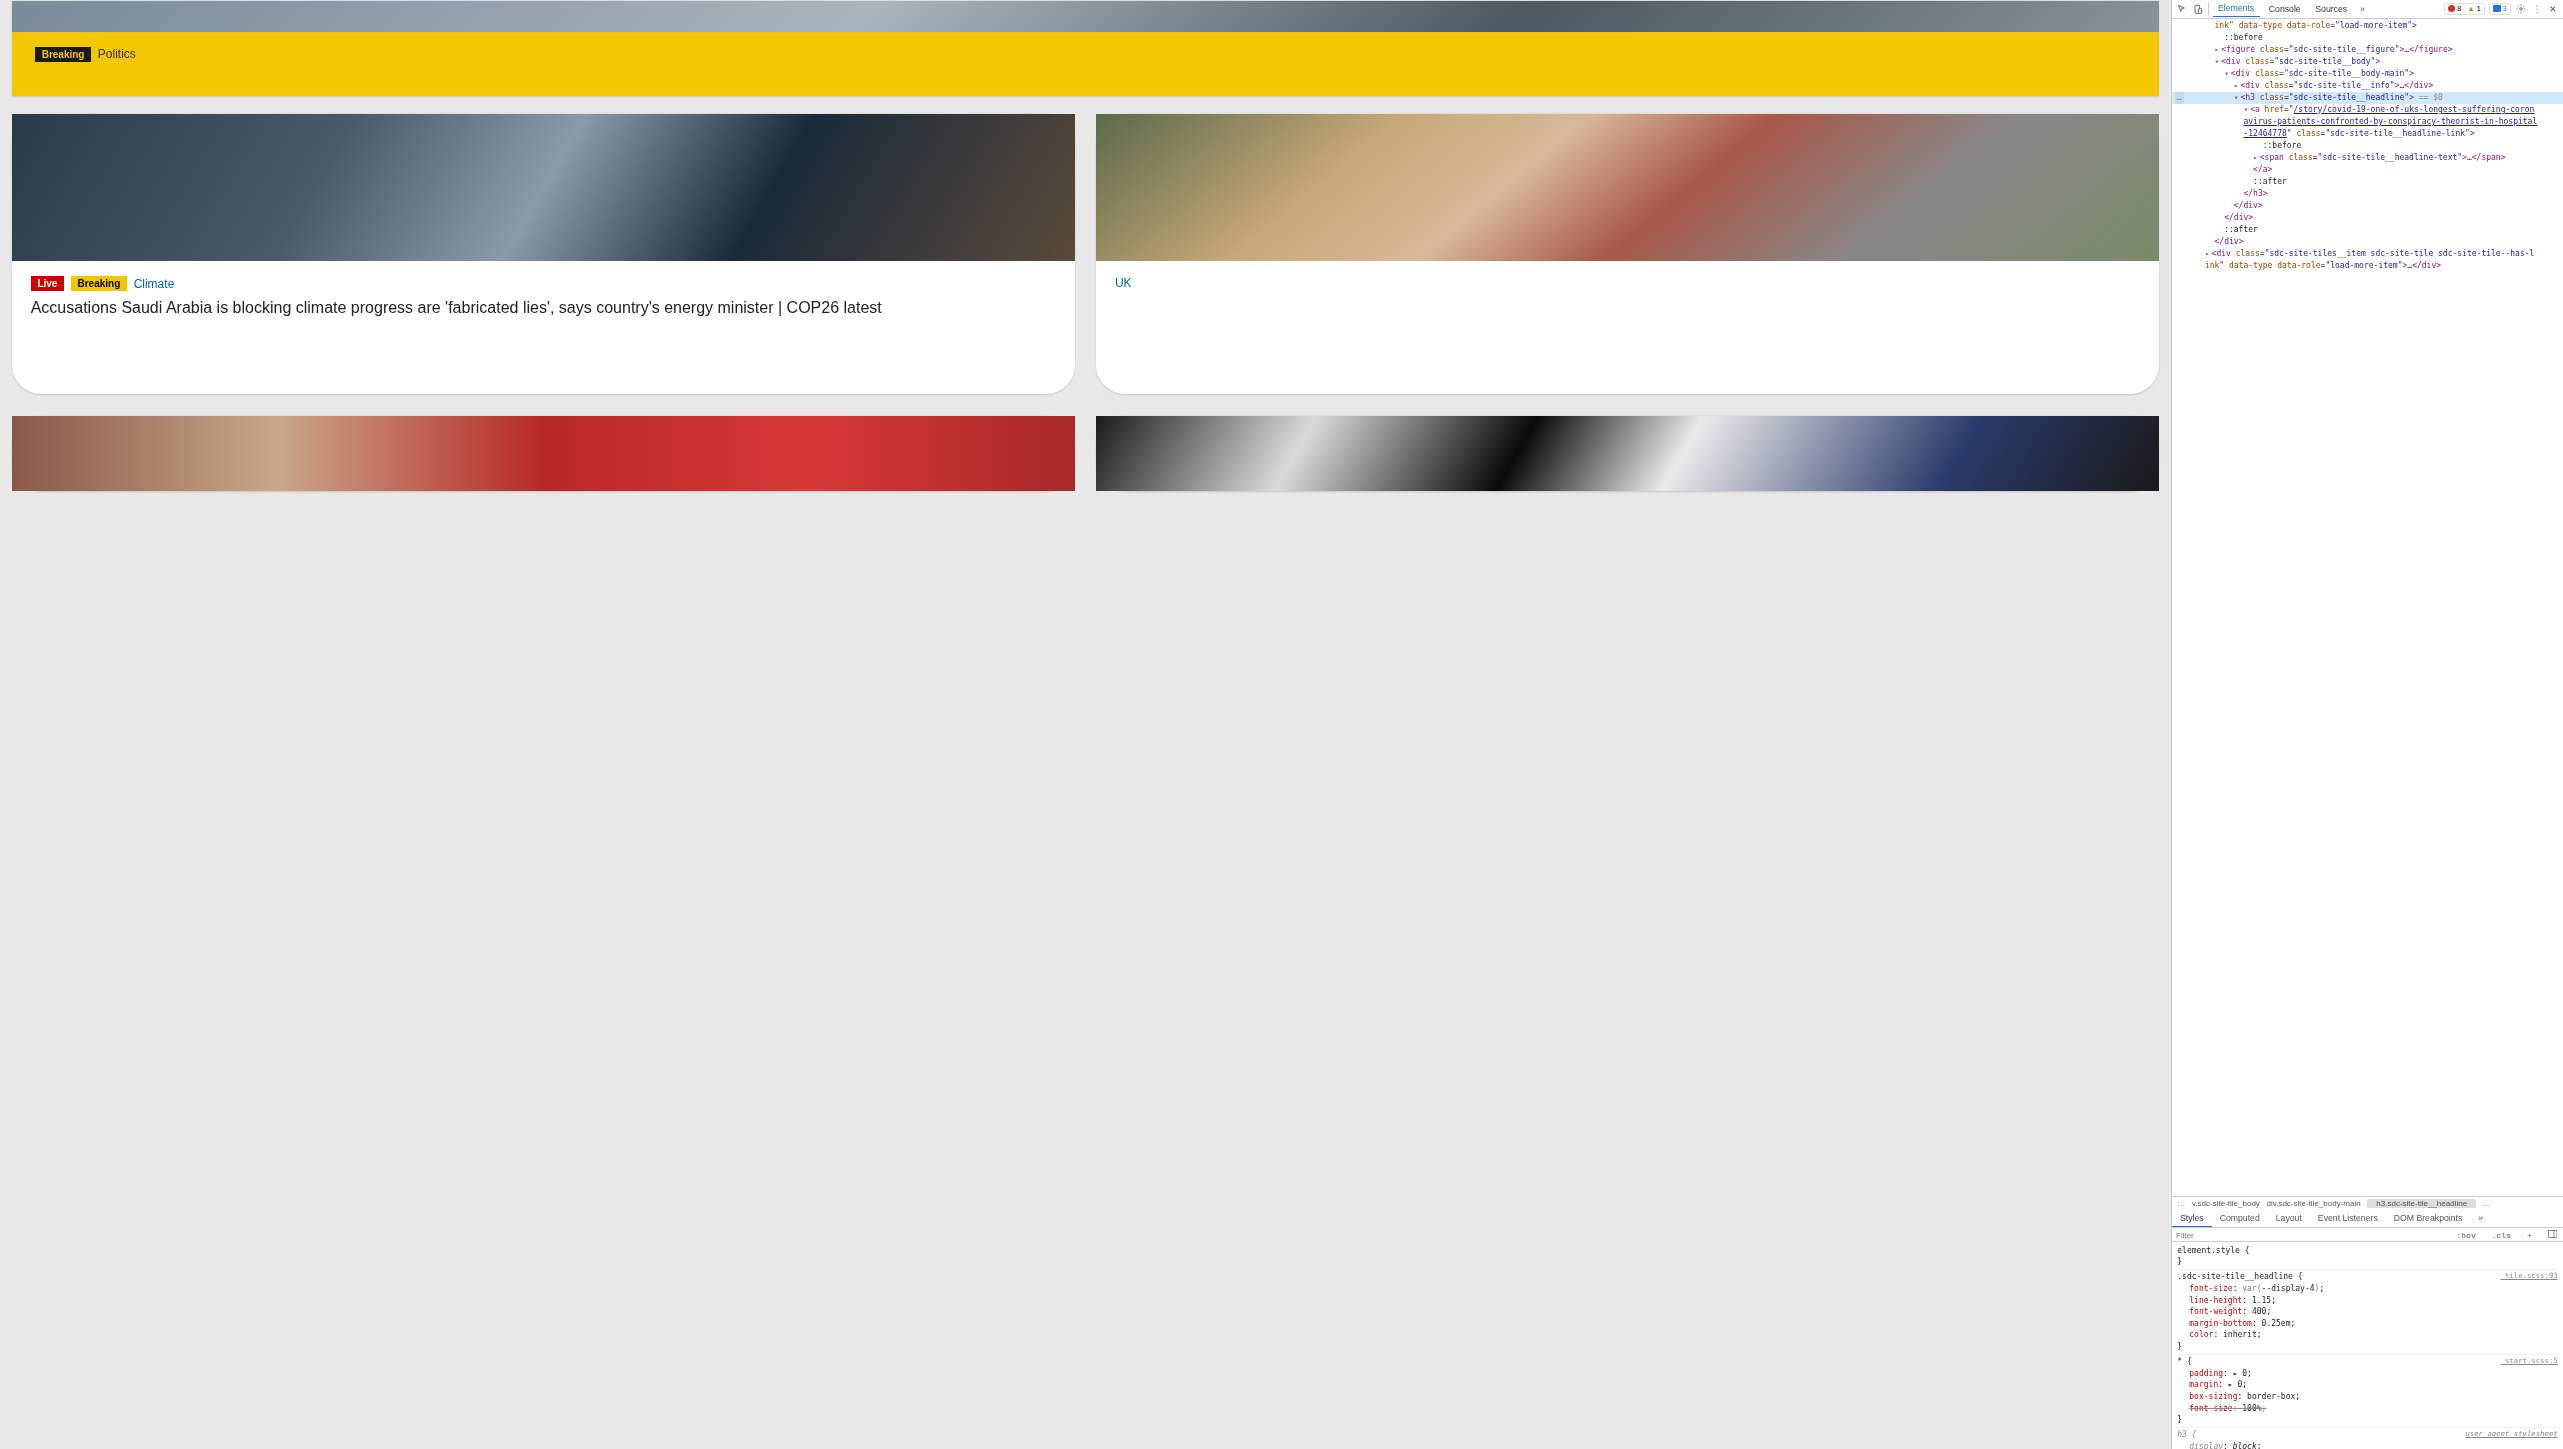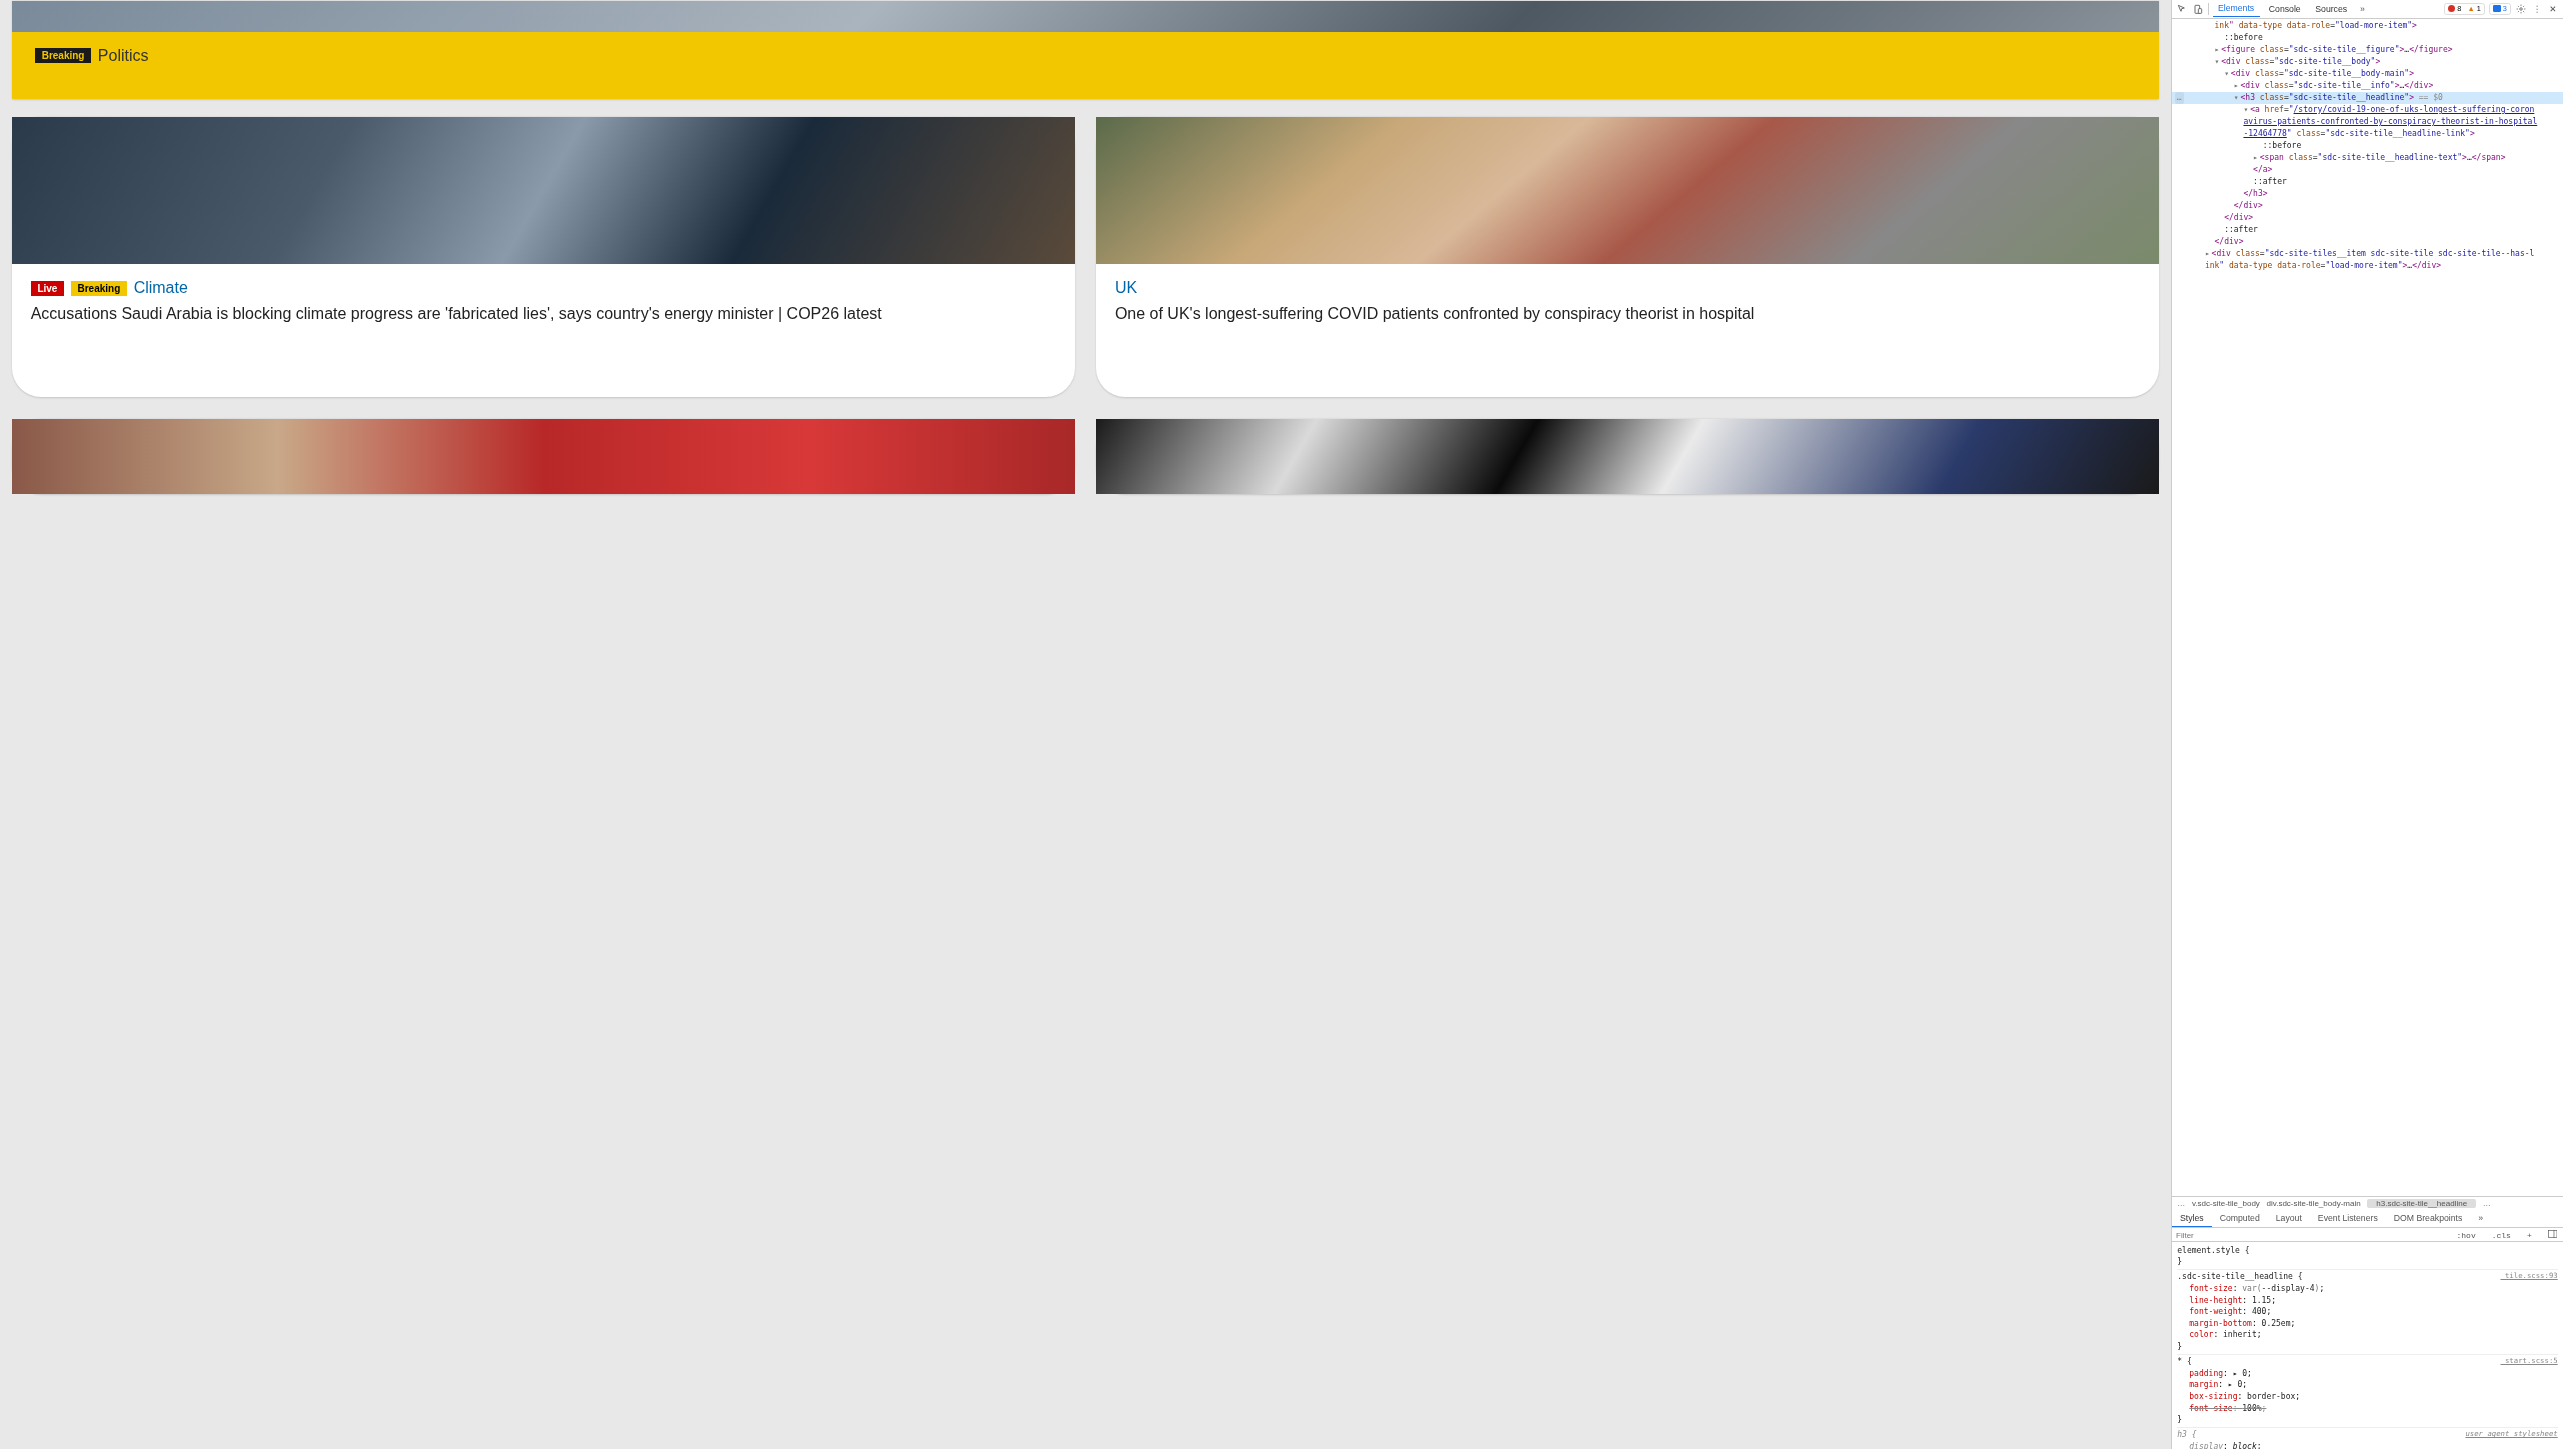--- a/index.html
+++ b/index.html
@@ -13,21 +13,21 @@
 .page::-webkit-scrollbar-track { background: #ddd; }
 
 .hero { background: #f2c700; border-radius: 1.3px; margin-bottom: 18.7px; box-shadow: 0 0.7px 2px rgba(0,0,0,0.15); }
 .hero-img { height: 31px; background: linear-gradient(135deg,#7a8a9a 0%,#aab4be 40%,#4d5862 70%,#8a929a 100%); position: relative; }
 .hero-body { padding: 14.7px 23px 27px 23px; }
 .badge-row { display: flex; gap: 6.7px; align-items: center; margin-bottom: 6.7px; }
 .badge { display: inline-block; padding: 2px 6.7px; font-size: 10px; font-weight: 600; }
 .badge-breaking-dark { background: #1a1a1a; color: #f2c700; }
 .badge-live { background: #c00; color: #fff; }
 .badge-breaking-yellow { background: #f2c700; color: #000; }
-.cat-link { color: #333; font-size: 16px; text-align: right; }
+.cat-link { color: #333; font-size: 12px; text-align: right; }
 .cat-link-blue { color: #0066a8; }
 .hero-headline { font-size: 27px; font-weight: 400; line-height: 1.15; color: #000; }
 
 .grid { display: grid; grid-template-columns: 1fr 1fr; gap: 21.4px; margin-bottom: 21.4px; }
 .tile { background: #fff; box-shadow: 0 0.7px 2px rgba(0,0,0,0.15); border-radius: 29px; }
 .tile-img { width: 100%; height: 147px; background: #888; }
 .tile-img.a { background: linear-gradient(120deg,#2a3a4a 0%, #4a5a6a 30%, #8a9aaa 50%, #1a2a3a 70%, #5a4a3a 100%); }
 .tile-img.b { background: linear-gradient(140deg,#5a6a4a 0%, #c8a878 25%, #d8b898 40%, #a85848 55%, #888 75%, #7a8a6a 100%); }
 .tile-img.c { background: linear-gradient(90deg,#8a5848 0%,#c8a888 25%,#b82828 50%,#d83838 75%,#a82828 100%); }
 .tile-img.d { background: linear-gradient(120deg,#1a1a1a 0%,#dadada 20%,#0a0a0a 40%,#eaeaea 55%,#2a3a6a 80%,#1a1a1a 100%); }
@@ -108,21 +108,20 @@
           </div>
           <h3 class="tile-headline">Accusations Saudi Arabia is blocking climate progress are 'fabricated lies', says country's energy minister | COP26 latest</h3>
         </div>
       </div>
       <div class="tile">
         <div class="tile-img b"></div>
         <div class="tile-body">
           <div class="badge-row">
             <span class="cat-link cat-link-blue">UK</span>
           </div>
-          <h3 class="tile-headline">One of UK's longest-suffering COVID patients confronted by conspiracy theorist in hospital</h3>
         </div>
       </div>
     </div>
 
     <div class="grid">
       <div class="tile partial">
         <div class="tile-img c"></div>
       </div>
       <div class="tile partial">
         <div class="tile-img d"></div>

